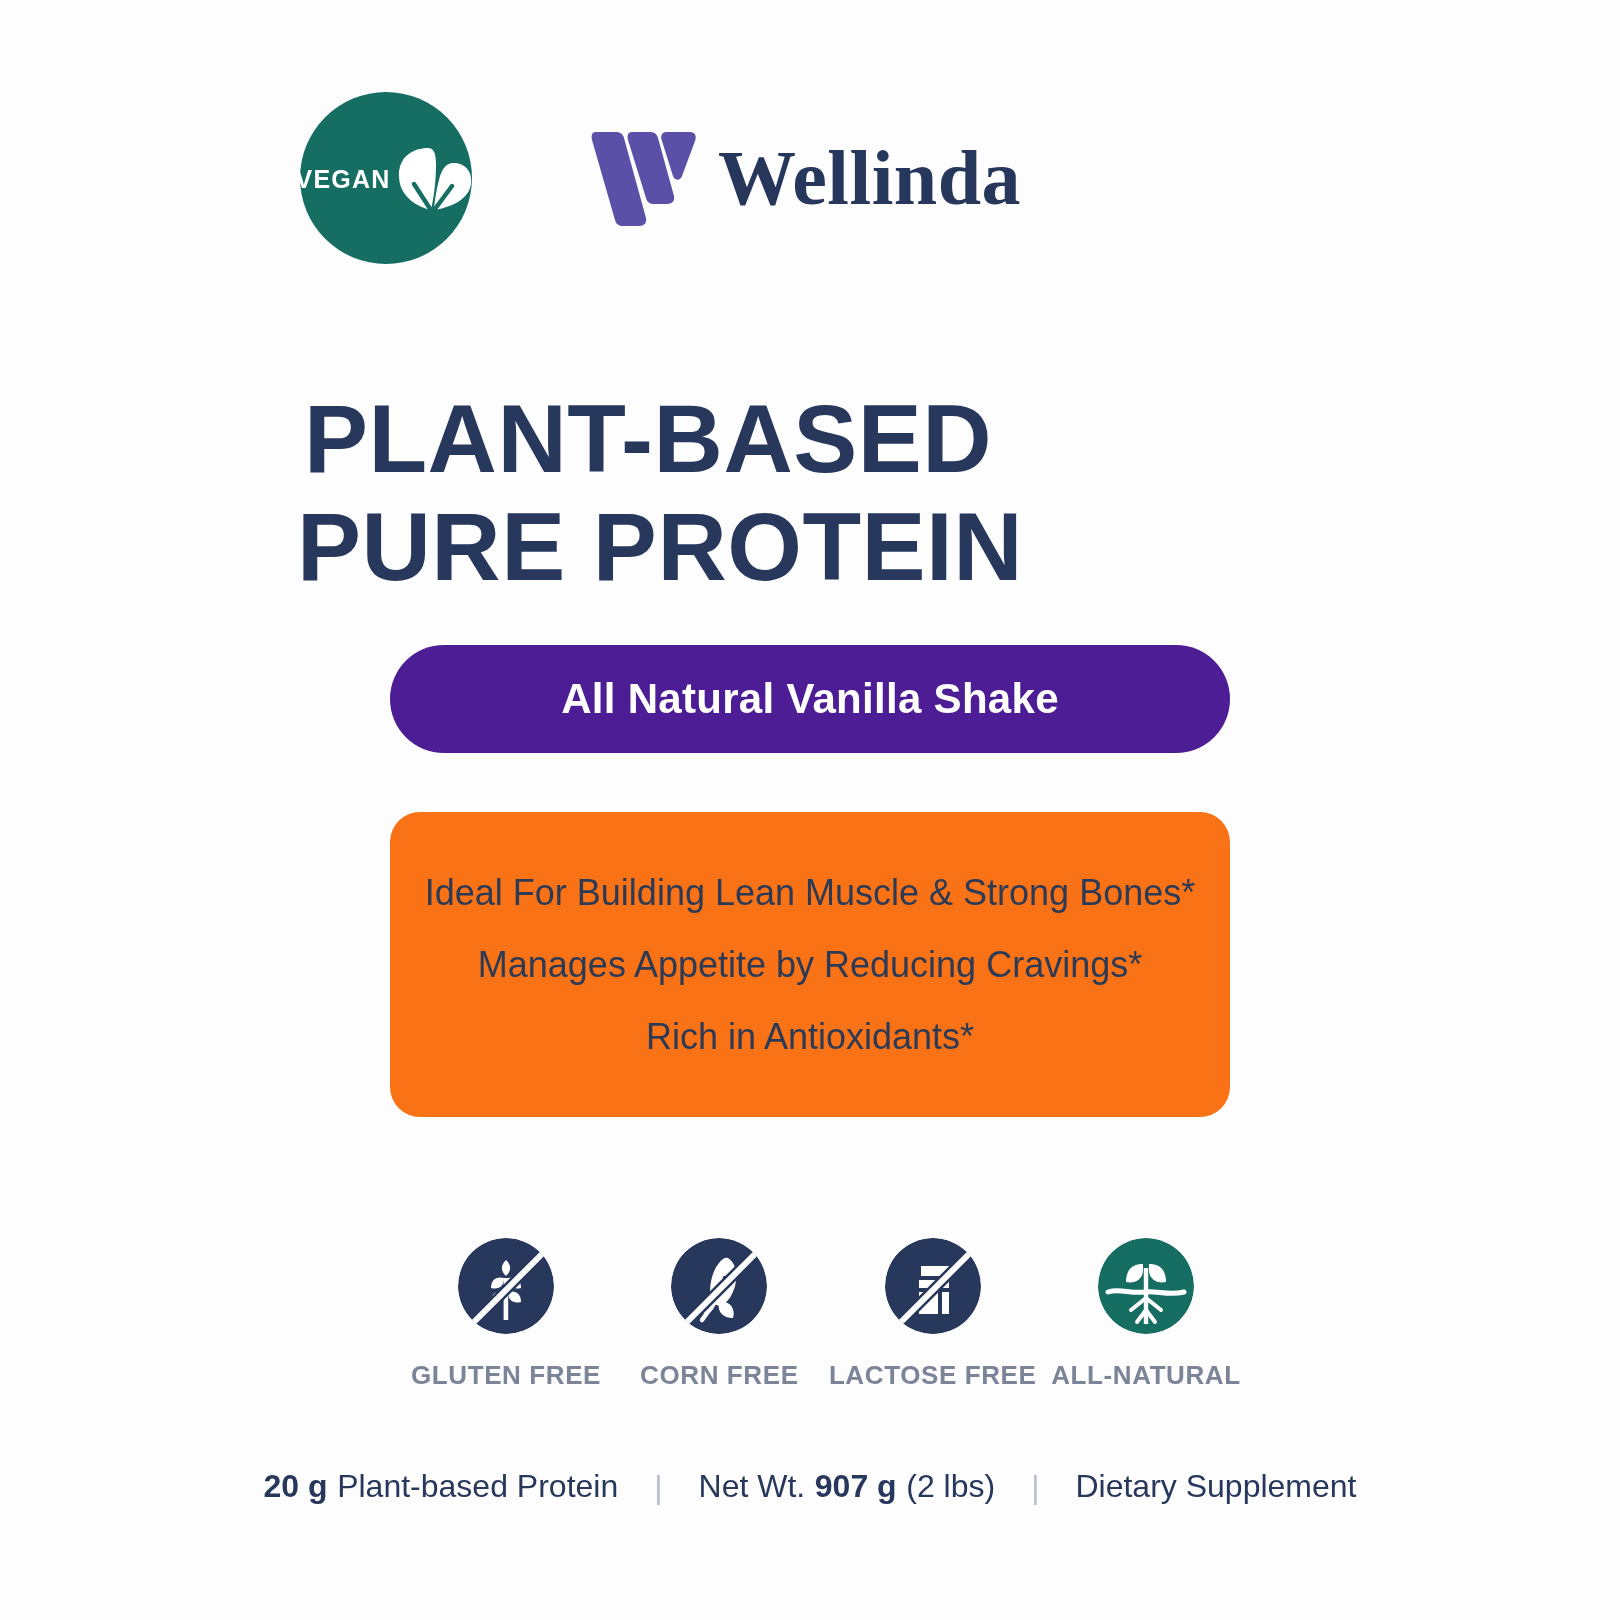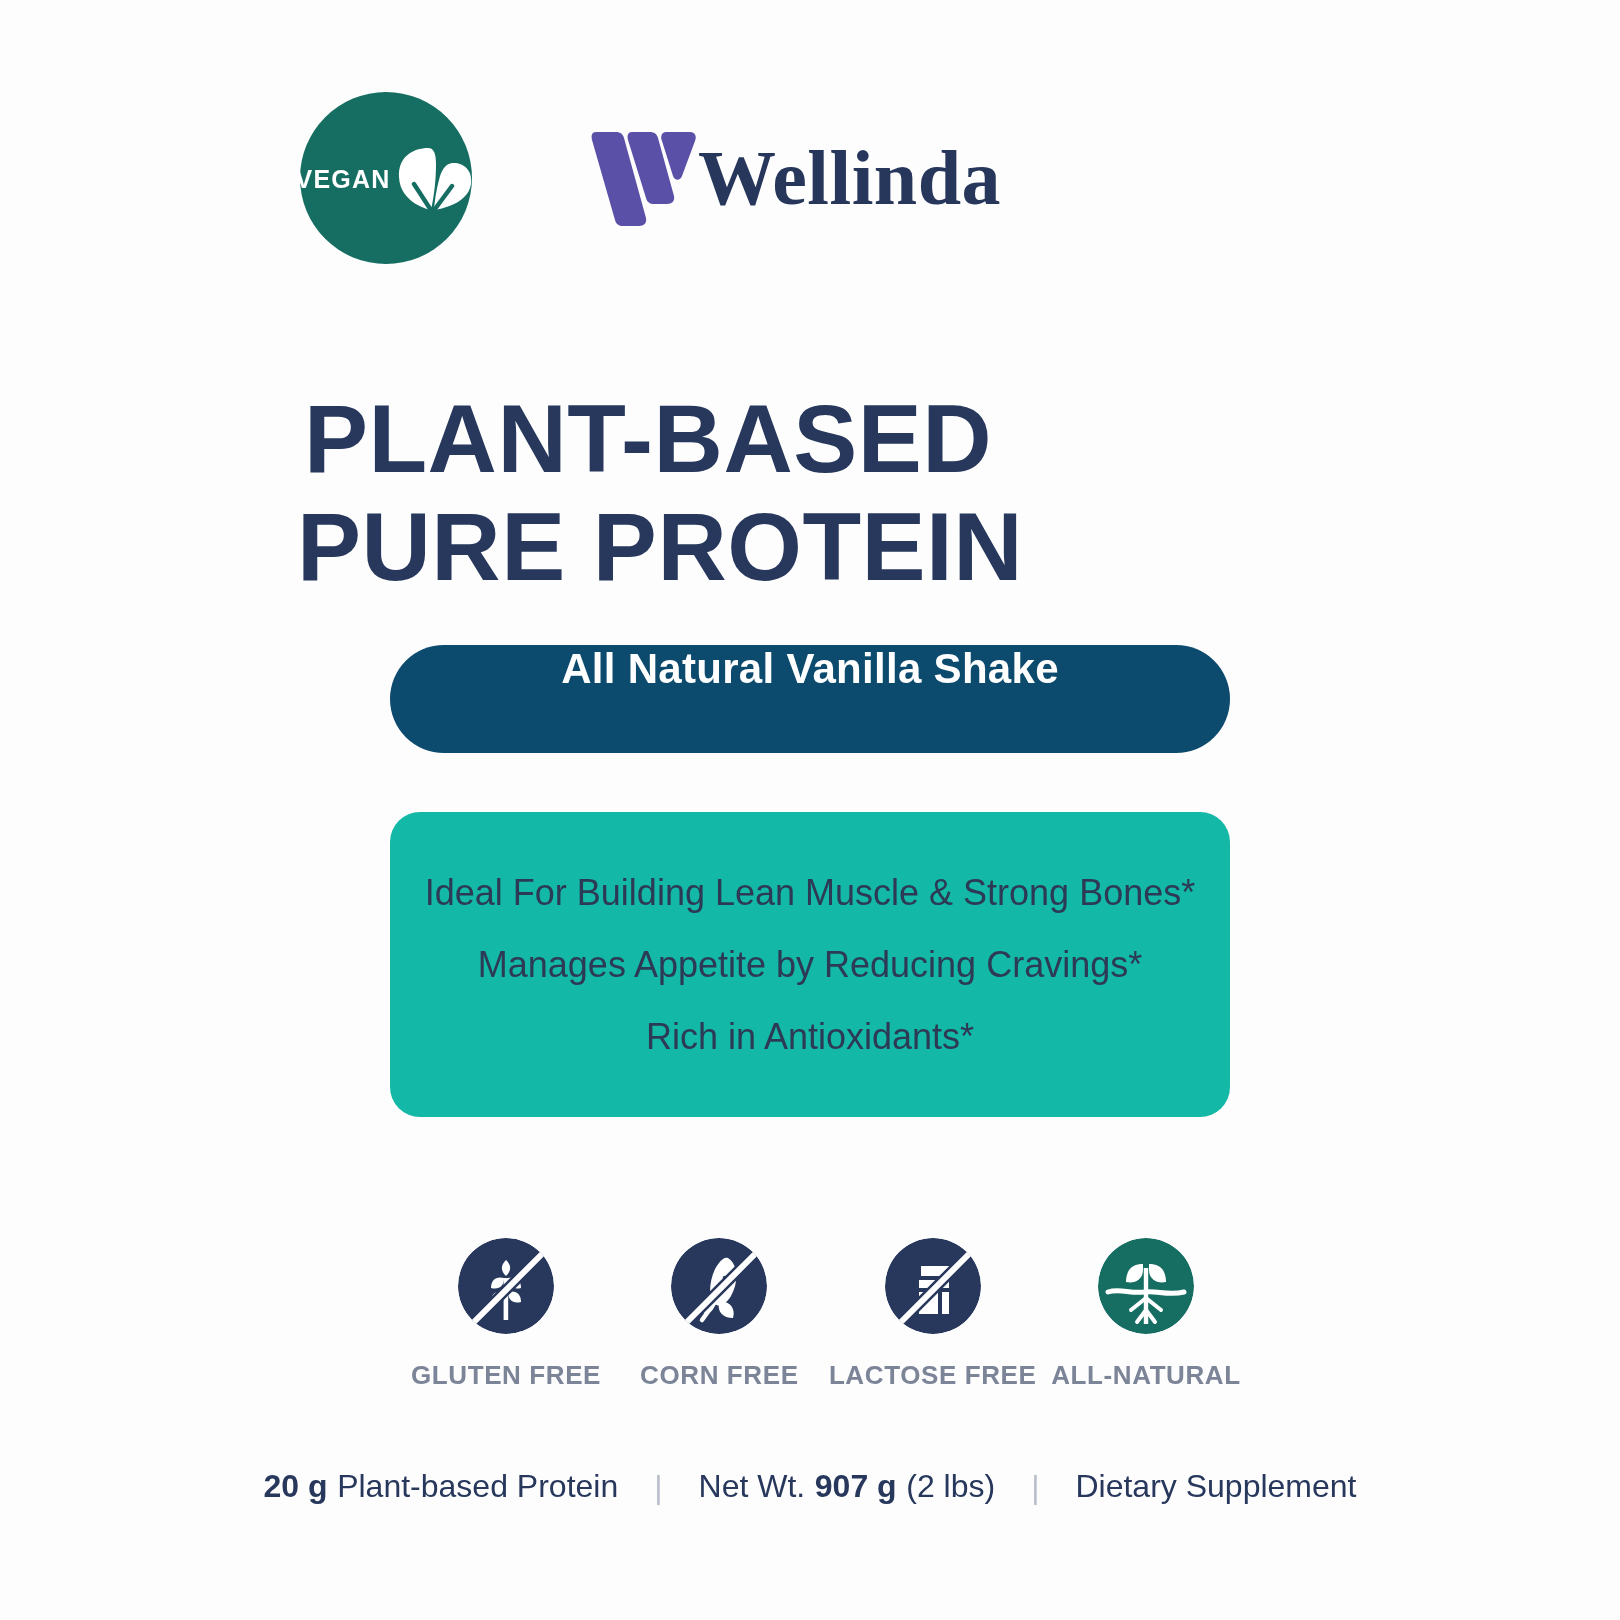--- a/index.html
+++ b/index.html
@@ -69,20 +69,21 @@
     width: 108px;
     height: 104px;
     flex: none;
   }
   .brand-name {
     font-family: "Liberation Serif", serif;
     font-weight: bold;
     font-size: 78px;
     color: #27365B;
     letter-spacing: 0.5px;
+    margin-left: 20px;
     line-height: 1;
   }
 
   
   .product-title {
     position: absolute;
     top: 385px;
     left: 0;
     width: 1296px;
     text-align: center;
@@ -95,43 +96,43 @@
   }
   .product-title .line2 { display: block; padding-left: 24px; }
 
   
   .flavor-pill {
     position: absolute;
     top: 645px;
     left: 390px;
     width: 840px;
     height: 108px;
-    background: #0c4a6e;
+    background: #4c1d95;
     border-radius: 54px;
     display: flex;
-    align-items: flex-start;
+    align-items: center;
     justify-content: center;
     box-sizing: border-box;
   }
   .flavor-pill-text {
     color: #ffffff;
     font-size: 42px;
     font-weight: bold;
     letter-spacing: 0.3px;
     font-family: "Liberation Sans", sans-serif;
   }
 
   
   .benefits-box {
     position: absolute;
     top: 812px;
     left: 390px;
     width: 840px;
     height: 305px;
-    background: #14b8a6;
+    background: #f97316;
     border-radius: 30px;
     display: flex;
     flex-direction: column;
     align-items: center;
     justify-content: center;
     box-sizing: border-box;
   }
   .benefit-line {
     color: #2C3A55;
     font-size: 36px;

